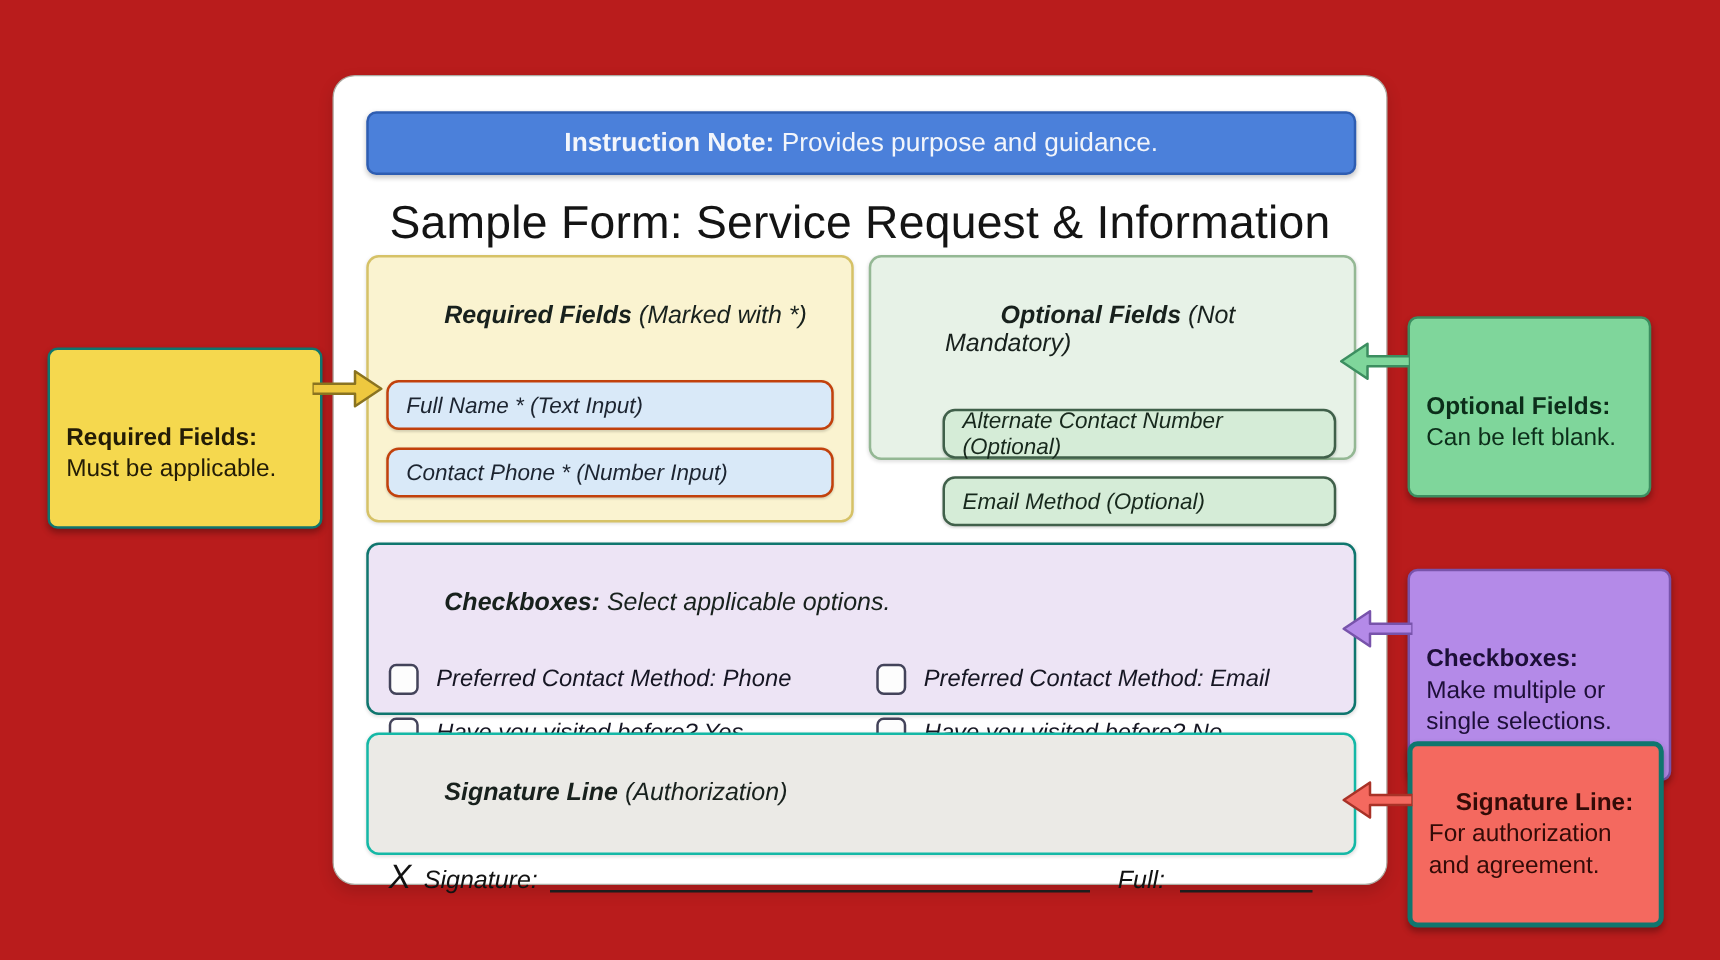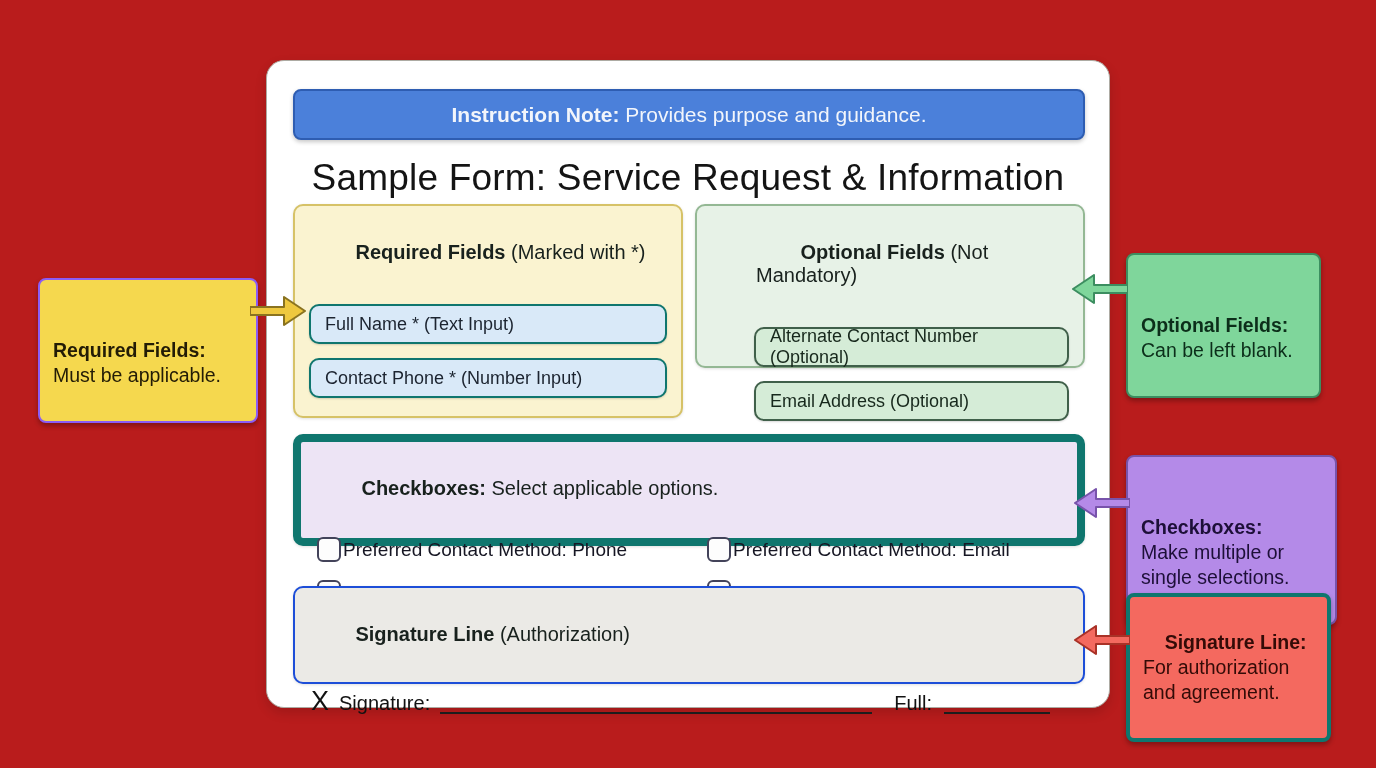--- a/index.html
+++ b/index.html
@@ -27,75 +27,76 @@
   .banner b { font-weight: bold; }
 
   .form-title {
     position: absolute; left: 0; top: 96px; width: 100%;
     text-align: center; font-size: 37px; color: #141414; letter-spacing: 0.2px;
   }
 
   .section-box {
     position: absolute; border-radius: 10px;
     box-shadow: 0 1px 3px rgba(0,0,0,0.12);
+    font-style: italic;
   }
   .box-header {
     padding: 12px 16px 0; font-size: 20px; color: #18211d;
     margin-bottom: 17px; white-space: pre-wrap;
   }
   .box-header b { font-weight: bold; }
 
   .required-box { left: 26px; top: 143px; width: 390px; height: 214px;
     background: #faf3d0; border: 2px solid #d6c267; }
   .optional-box { left: 428px; top: 143px; width: 390px; height: 164px;
     background: #e7f2e7; border: 2px solid #94b894; padding-left: 43px; }
 
   .field {
     margin: 0 14px 14px; height: 40px; border-radius: 10px;
     display: flex; align-items: center; padding: 0 14px;
     font-size: 18px; color: #1c2430; box-shadow: 0 1px 2px rgba(0,0,0,0.15);
   }
-  .field-blue  { background: #d9e9f8; border: 2px solid #0f766e; }
+  .field-blue  { background: #d9e9f8; border: 2px solid #c2410c; }
   .field-green { background: #d5ecd7; border: 2px solid #40604a; color: #17281c; }
 
-  .checkbox-box { left: 26px; top: 373px; width: 792px; height: 112px;
-    background: #ede4f5; border: 8px solid #0f766e; }
+  .checkbox-box { left: 26px; top: 373px; width: 792px; height: 138px;
+    background: #ede4f5; border: 2px solid #0f766e; }
   .cb-grid {
     display: grid; grid-template-columns: 390px 1fr; row-gap: 18px;
     padding-left: 16px; margin-top: -3px;
   }
-  .cb-item { display: flex; align-items: center; gap: 2px; }
+  .cb-item { display: flex; align-items: center; gap: 14px; }
   .cb {
     width: 24px; height: 25px; background: #fdfdfd;
     border: 2px solid #43435a; border-radius: 6px; flex: 0 0 auto;
   }
   .cb-label { font-size: 19px; color: #161623; }
 
   .signature-box { left: 26px; top: 525px; width: 792px; height: 98px;
-    background: #ebeae6; border: 2px solid #1d4ed8; }
+    background: #ebeae6; border: 2px solid #14b8a6; }
   .sig-row {
     display: flex; align-items: baseline; padding: 0 16px; margin-top: 14px;
     font-size: 20px; color: #121212;
   }
   .x-mark { font-size: 27px; margin-right: 10px; }
   .sig-label { margin-right: 10px; }
   .sig-line { width: 432px; border-bottom: 2px solid #1d1d1d; align-self: flex-end; margin-bottom: 3px; }
   .date-label { margin-left: 22px; margin-right: 12px; }
   .date-line { width: 106px; border-bottom: 2px solid #1d1d1d; align-self: flex-end; margin-bottom: 3px; }
 
   .callout {
     position: absolute; border-radius: 8px; padding: 8px 13px;
     font-size: 19.5px; line-height: 25px;
     box-shadow: 0 3px 5px rgba(0,0,0,0.3); white-space: pre-wrap;
   }
   .callout b { font-weight: bold; }
   .block-bold b { display: block; }
 
   .callout-required  { left: 38px;   top: 278px; width: 220px;
-    background: #f5d84e; border: 2px solid #8b5cf6; color: #231c06; }
+    background: #f5d84e; border: 2px solid #0f766e; color: #231c06; }
   .callout-optional  { left: 1126px; top: 253px; width: 195px;
     background: #7fd69b; border: 2px solid #3c8e60; color: #0c2e1a; }
   .callout-checkboxes{ left: 1126px; top: 455px; width: 211px;
     background: #b48ae8; border: 2px solid #7853ab; color: #1d0f38; }
   .callout-signature { left: 1126px; top: 593px; width: 205px;
     background: #f4695f; border: 4px solid #0f766e; color: #330b07; }
 
   .arrow { position: absolute; }
   .arrow-required   { left: 250px;  top: 294px; }
   .arrow-optional   { left: 1070px; top: 272px; }
@@ -121,21 +122,21 @@
       </div>
       <div class="field field-blue">Full Name * (Text Input)</div>
       <div class="field field-blue">Contact Phone * (Number Input)</div>
     </div>
 
     <div class="section-box optional-box">
       <div class="box-header">
         <b>Optional Fields</b><span> (Not Mandatory)</span>
       </div>
       <div class="field field-green">Alternate Contact Number (Optional)</div>
-      <div class="field field-green">Email Address (Optional)</div>
+      <div class="field field-green">Email Method (Optional)</div>
     </div>
 
     <div class="section-box checkbox-box">
       <div class="box-header">
         <b>Checkboxes:</b><span> Select applicable options.</span>
       </div>
       <div class="cb-grid">
         <div class="cb-item">
           <span class="cb"></span>
           <span class="cb-label">Preferred Contact Method: Phone</span>

